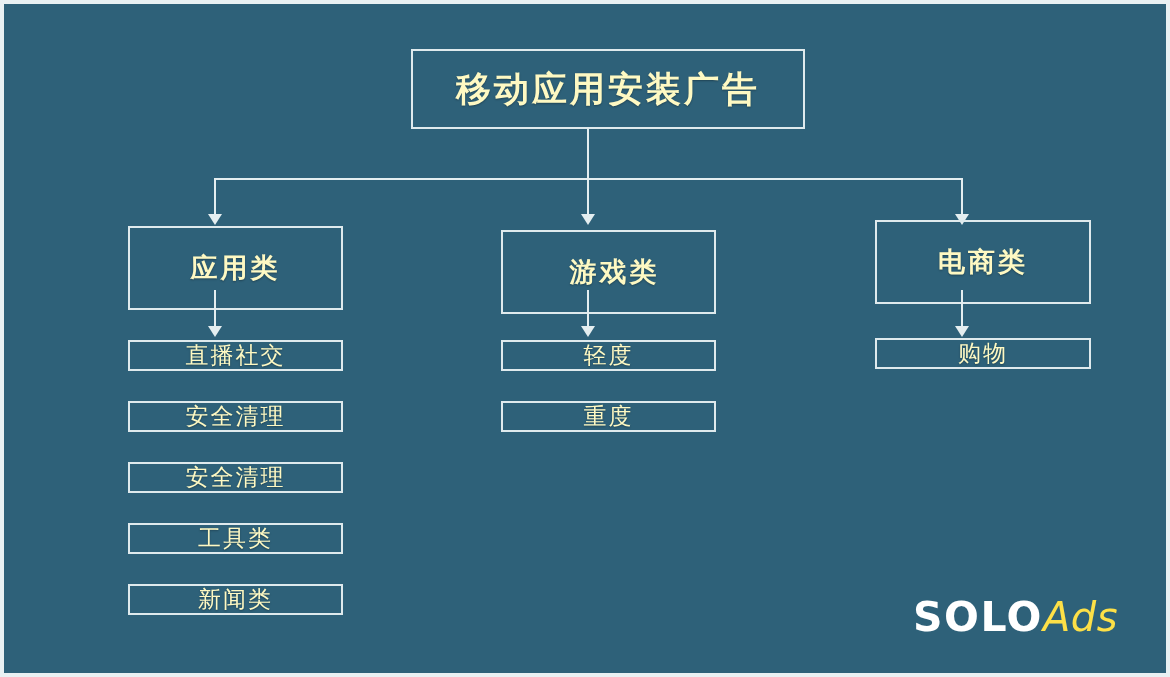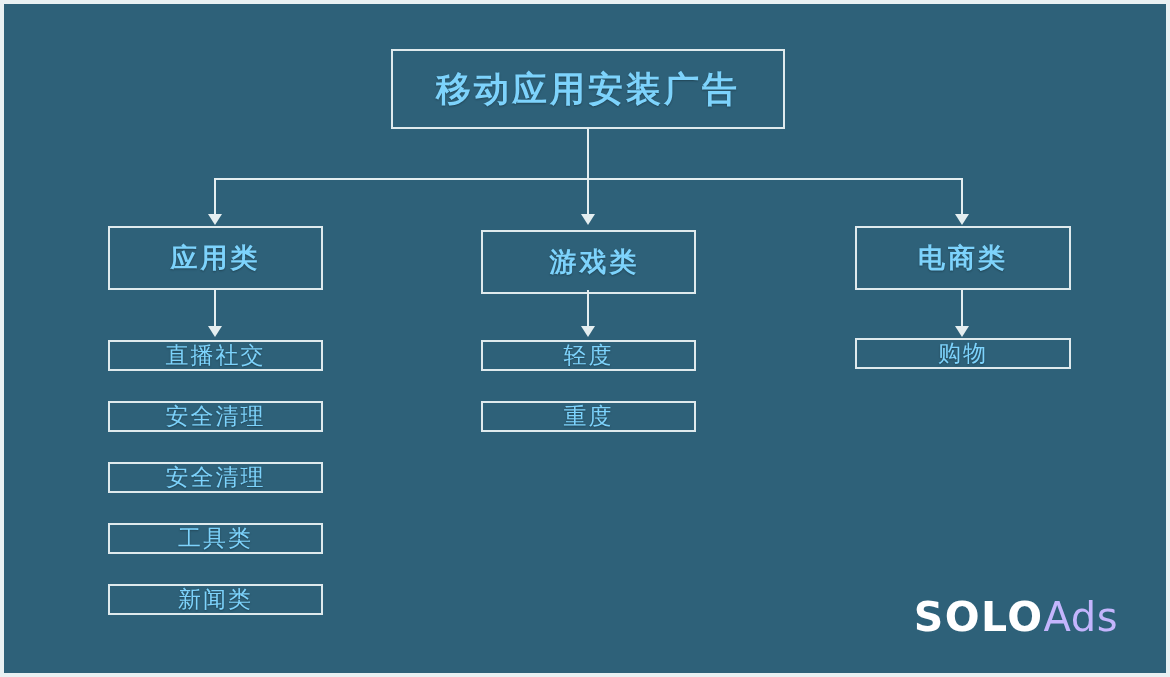--- a/index.html
+++ b/index.html
@@ -21,39 +21,40 @@
     overflow: hidden;
   }
 
   
   .node {
     position: absolute;
     border: 2px solid #dfeaed;
     display: flex;
     align-items: center;
     justify-content: center;
-    color: #7dd3fc;
+    color: #fef9c3;
     letter-spacing: 2px;
     white-space: nowrap;
     text-shadow: 0 1px 2px rgba(0,0,0,0.30);
     background: transparent;
+    margin-left: 20px;
   }
 
   .node.root {
     left: 387px;
     top: 45px;
     width: 394px;
     height: 80px;
     font-size: 35px;
     font-weight: bold;
     letter-spacing: 3px;
   }
 
   .node.lvl2 {
-    height: 64px;
+    height: 84px;
     font-size: 27px;
     font-weight: bold;
     letter-spacing: 3px;
   }
 
   .node.leaf {
     height: 31px;
     font-size: 23px;
     font-weight: normal;
     letter-spacing: 2px;
@@ -98,23 +99,24 @@
   #logo .solo {
     font-size: 41px;
     font-weight: bold;
     color: #ffffff;
     letter-spacing: 1.5px;
     font-family: "DejaVu Sans", "Liberation Sans", sans-serif;
   }
   #logo .ads {
     font-size: 40px;
     font-weight: normal;
-    color: #c4b5fd;
+    color: #fde047;
     letter-spacing: 0.5px;
     font-family: "DejaVu Sans", "Liberation Sans", sans-serif;
+    font-style: italic;
   }
 </style>
 </head>
 <body>
 
 <div id="slide">
 
   <div class="node root">移动应用安装广告</div>
 
   <div class="line-v" style="left:583px; top:125px; height:50px;"></div>
@@ -127,21 +129,21 @@
   <div class="line-v" style="left:583px; top:174px; height:39px;"></div>
   <div class="arrow-head" style="left:577px; top:210px;"></div>
 
   <div class="line-v" style="left:957px; top:174px; height:39px;"></div>
   <div class="arrow-head" style="left:951px; top:210px;"></div>
 
   <div class="node lvl2 col-a" style="top:222px;">应用类</div>
 
   <div class="node lvl2 col-b" style="top:226px;padding-left:12px;">游戏类</div>
 
-  <div class="node lvl2 col-c" style="top:222px;">电商类</div>
+  <div class="node lvl2 col-c" style="top:216px;">电商类</div>
 
   <div class="line-v" style="left:210px; top:286px; height:38px;"></div>
   <div class="arrow-head" style="left:204px; top:322px;"></div>
 
   <div class="line-v" style="left:583px; top:286px; height:38px;"></div>
   <div class="arrow-head" style="left:577px; top:322px;"></div>
 
   <div class="line-v" style="left:957px; top:286px; height:38px;"></div>
   <div class="arrow-head" style="left:951px; top:322px;"></div>
 

